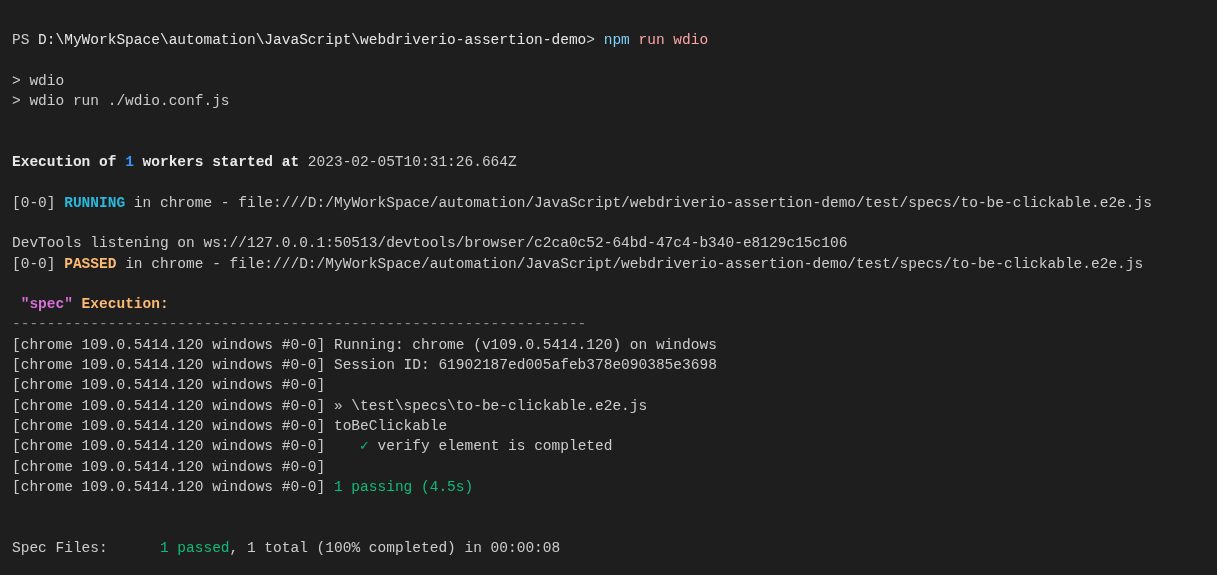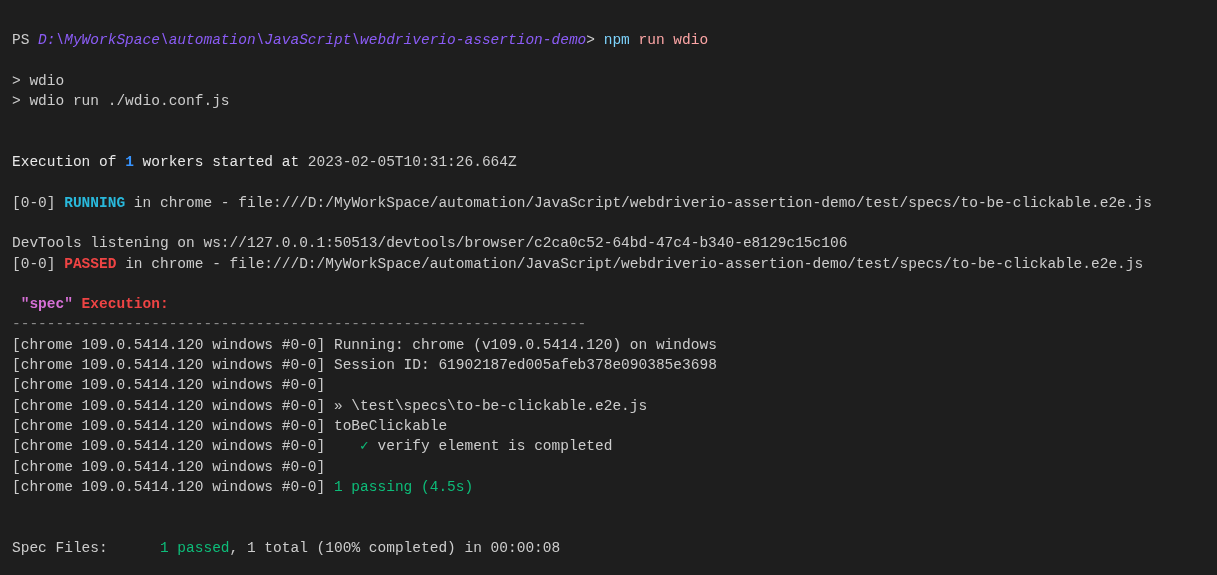--- a/index.html
+++ b/index.html
@@ -11,27 +11,27 @@
       font-size: 14.5px;
       line-height: 1.4;
       width: 1217px;
       height: 575px;
       overflow: hidden;
     }
     .terminal {
       padding: 10px 12px;
       white-space: pre;
     }
-    .prompt-path { color: #8b5cf6; font-style: italic; }
+    .prompt-path { color: #e5e5e5; }
     .cmd-main { color: #7dd3fc; }
     .cmd-rest { color: #fca5a5; }
-    .white-bold { color: #e8e8e8; font-weight: normal; }
+    .white-bold { color: #e8e8e8; font-weight: bold; }
     .cyan-bold { color: #3794ff; font-weight: bold; }
     .teal-bold { color: #29b8db; font-weight: bold; margin-top: 41px; }
-    .green-bold { color: #ef4444; font-weight: bold; margin-top: 34px; }
+    .green-bold { color: #fdba74; font-weight: bold; margin-top: 34px; }
     .magenta-bold { color: #d670d6; font-weight: bold; }
     .green { color: #0dbc79; }
     .grey-dash { color: #888888; }
   </style>
 </head>
 <body>
 
 <div class="terminal">
 <span><span>PS </span><span class="prompt-path">D:\MyWorkSpace\automation\JavaScript\webdriverio-assertion-demo</span><span>&gt; </span><span class="cmd-main">npm</span><span class="cmd-rest"> run wdio</span></span>
 

